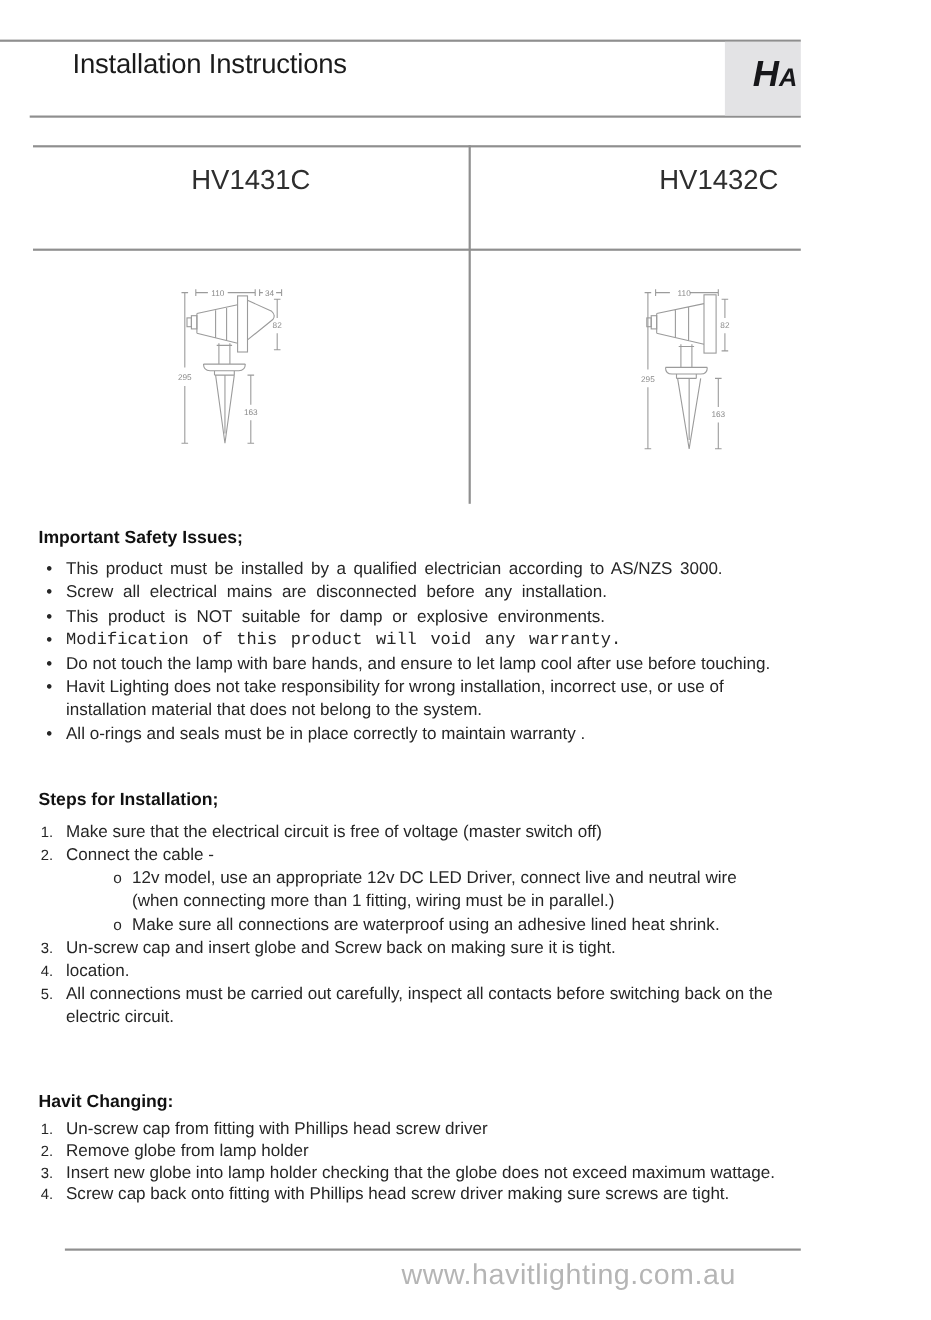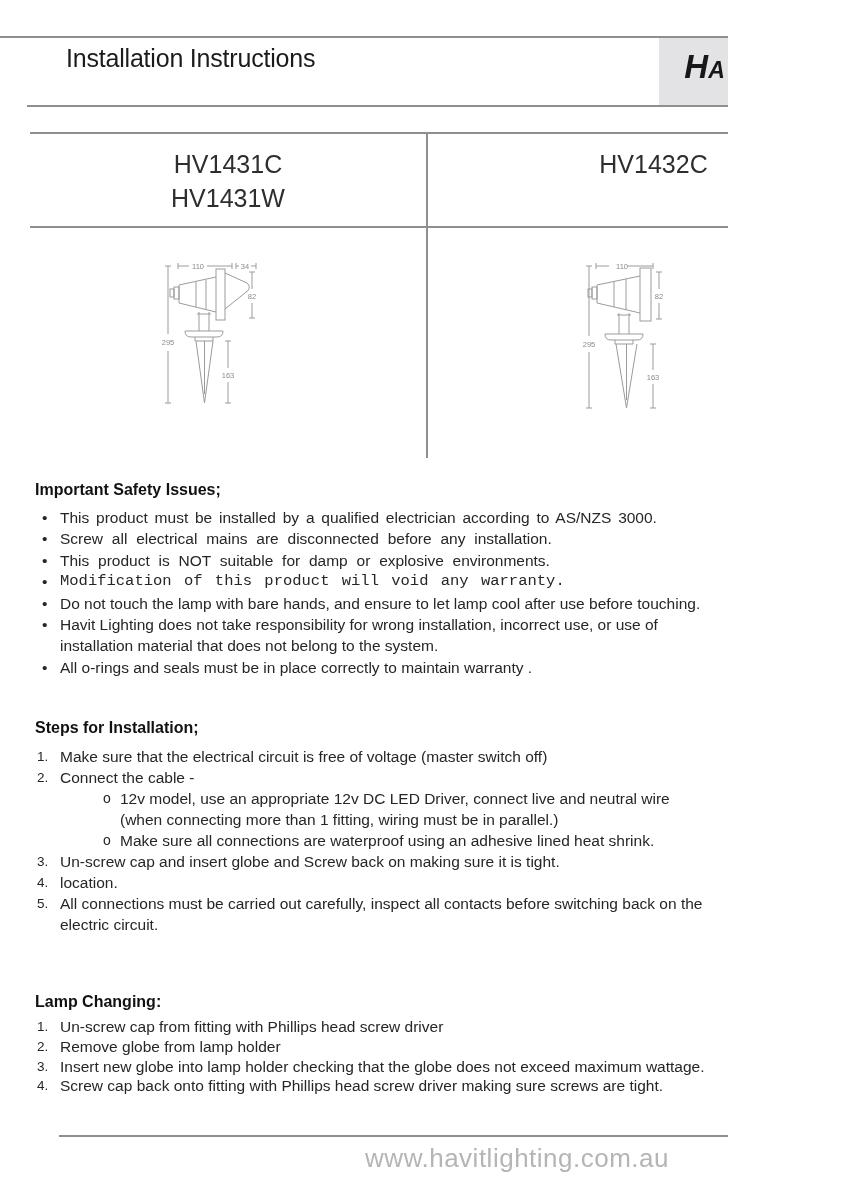--- a/index.html
+++ b/index.html
@@ -65,21 +65,20 @@
     </div>
     <div class="logo-tag">Lighting</div>
   </div>
 
   <div class="rule" style="left:30px;top:132px;width:787px;height:1.5px;"></div>
   <div class="rule" style="left:30px;top:226px;width:787px;height:1.5px;"></div>
   <div class="rule" style="left:426px;top:132px;width:1.5px;height:326px;"></div>
 
   <div class="prod-cell prod-left">
     <div>HV1431C</div>
-    <div>HV1431W</div>
   </div>
   <div class="prod-cell prod-right">
     <div>HV1432C</div>
   </div>
 
   <svg class="diagram" style="left:140px;top:256px;" width="180" height="158" viewBox="0 0 180 158">
     <g class="diag-stroke">
 
       <path d="M38,7 V13 M92,7 V13 M38,10 H49 M67,10 H92"></path>
 
@@ -241,21 +240,21 @@
     </div>
     <div class="li">
       <span class="num">5.</span>
       <div class="li-text">
         <div>All connections must be carried out carefully, inspect all contacts before switching back on the</div>
         <div>electric circuit.</div>
       </div>
     </div>
   </div>
 
-  <div class="sec-heading" style="top:993px;">Lamp Changing:</div>
+  <div class="sec-heading" style="top:993px;">Havit Changing:</div>
   <div class="list lamp" style="top:1017px;">
     <div class="li">
       <span class="num">1.</span>
       <div class="li-text">
         <div>Un-screw cap from fitting with Phillips head screw driver</div>
       </div>
     </div>
     <div class="li">
       <span class="num">2.</span>
       <div class="li-text">

